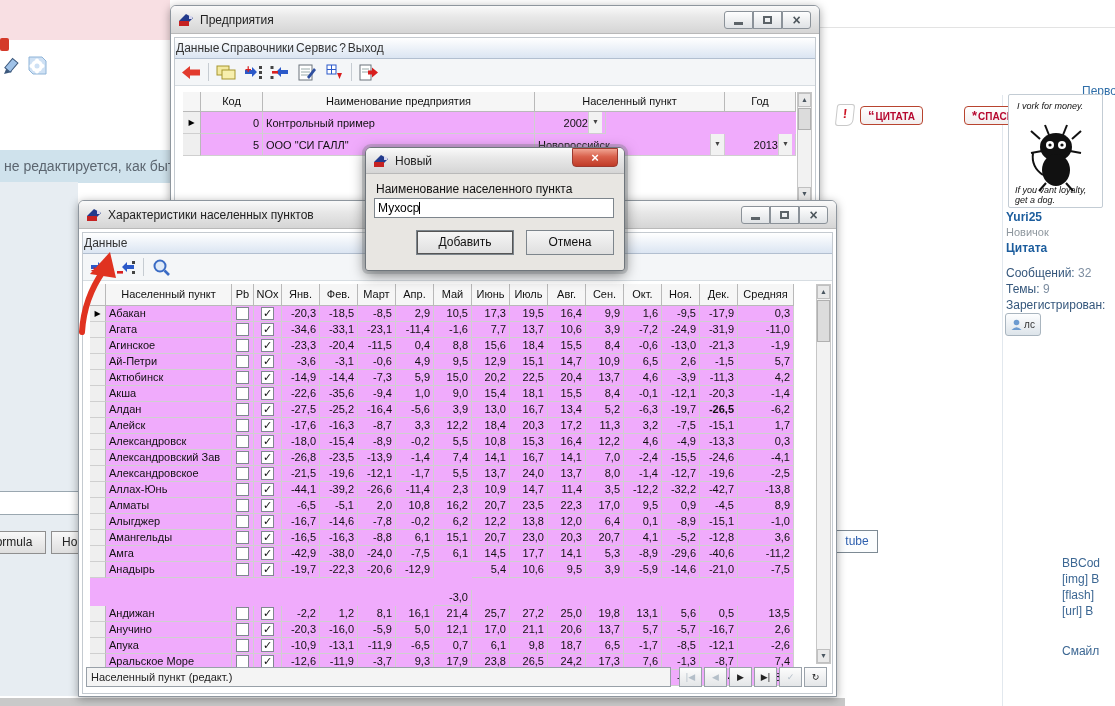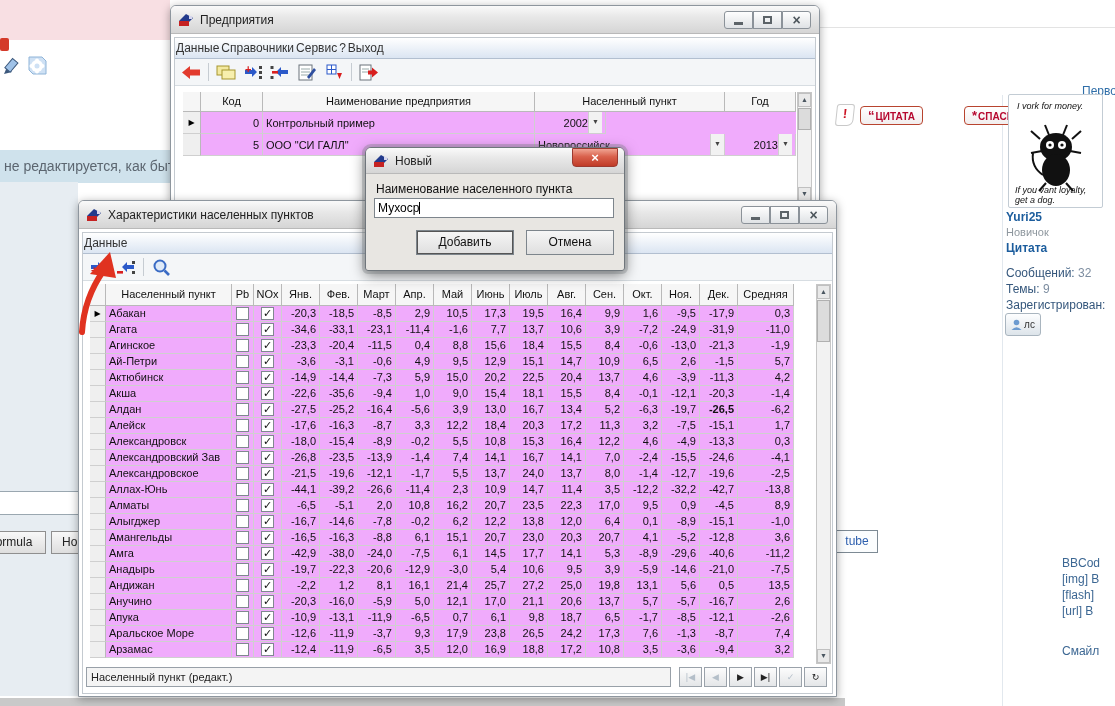--- a/index.html
+++ b/index.html
@@ -688,21 +688,21 @@
               </div>
               <div class="trow">
                 <div class="sel" style="width: 16px; height: 16px; line-height: 16px;"></div>
                 <div class="dcell txt" style="width: 126px; height: 16px; line-height: 15px;">Анадырь</div>
                 <div class="dcell ctr" style="width: 22px; height: 16px;"><span class="cb"></span></div>
                 <div class="dcell ctr" style="width: 28px; height: 16px;"><span class="cb">✓</span></div>
                 <div class="dcell num" style="width: 38px; height: 16px; line-height: 15px;">-19,7</div>
                 <div class="dcell num" style="width: 38px; height: 16px; line-height: 15px;">-22,3</div>
                 <div class="dcell num" style="width: 38px; height: 16px; line-height: 15px;">-20,6</div>
                 <div class="dcell num" style="width: 38px; height: 16px; line-height: 15px;">-12,9</div>
-                <div class="dcell num" style="width: 38px; height: 16px; line-height: 15px;">-3,0</div>
+                <div class="dcell num" style="width: 38px; height: 16px; line-height: 15px; margin-top: 28px;">-3,0</div>
                 <div class="dcell num" style="width: 38px; height: 16px; line-height: 15px;">5,4</div>
                 <div class="dcell num" style="width: 38px; height: 16px; line-height: 15px;">10,6</div>
                 <div class="dcell num" style="width: 38px; height: 16px; line-height: 15px;">9,5</div>
                 <div class="dcell num" style="width: 38px; height: 16px; line-height: 15px;">3,9</div>
                 <div class="dcell num" style="width: 38px; height: 16px; line-height: 15px;">-5,9</div>
                 <div class="dcell num" style="width: 38px; height: 16px; line-height: 15px;">-14,6</div>
                 <div class="dcell num" style="width: 38px; height: 16px; line-height: 15px;">-21,0</div>
                 <div class="dcell num" style="width: 56px; height: 16px; line-height: 15px;">-7,5</div>
               </div>
               <div class="trow">

